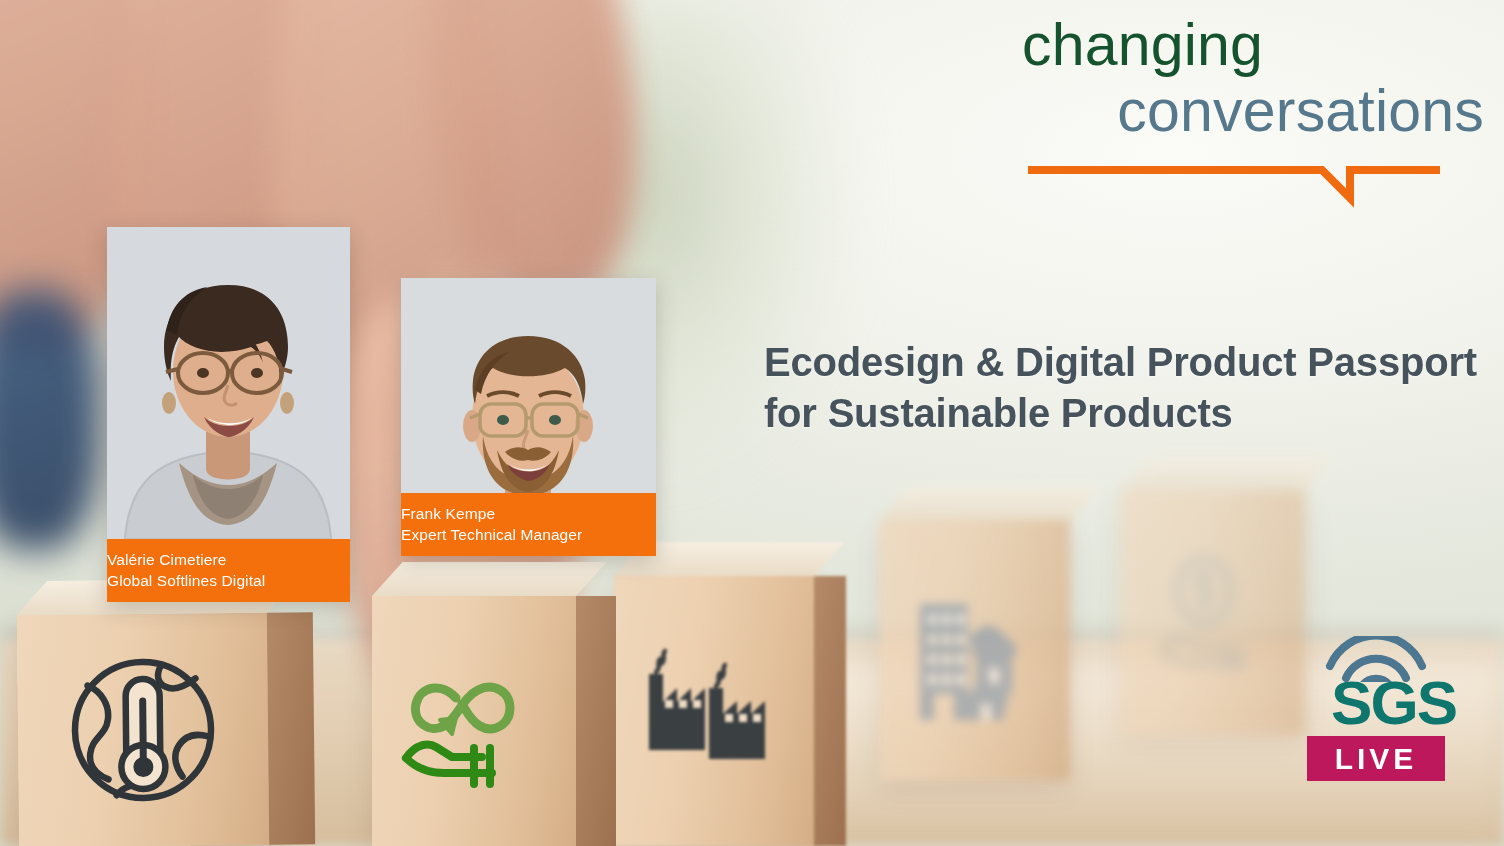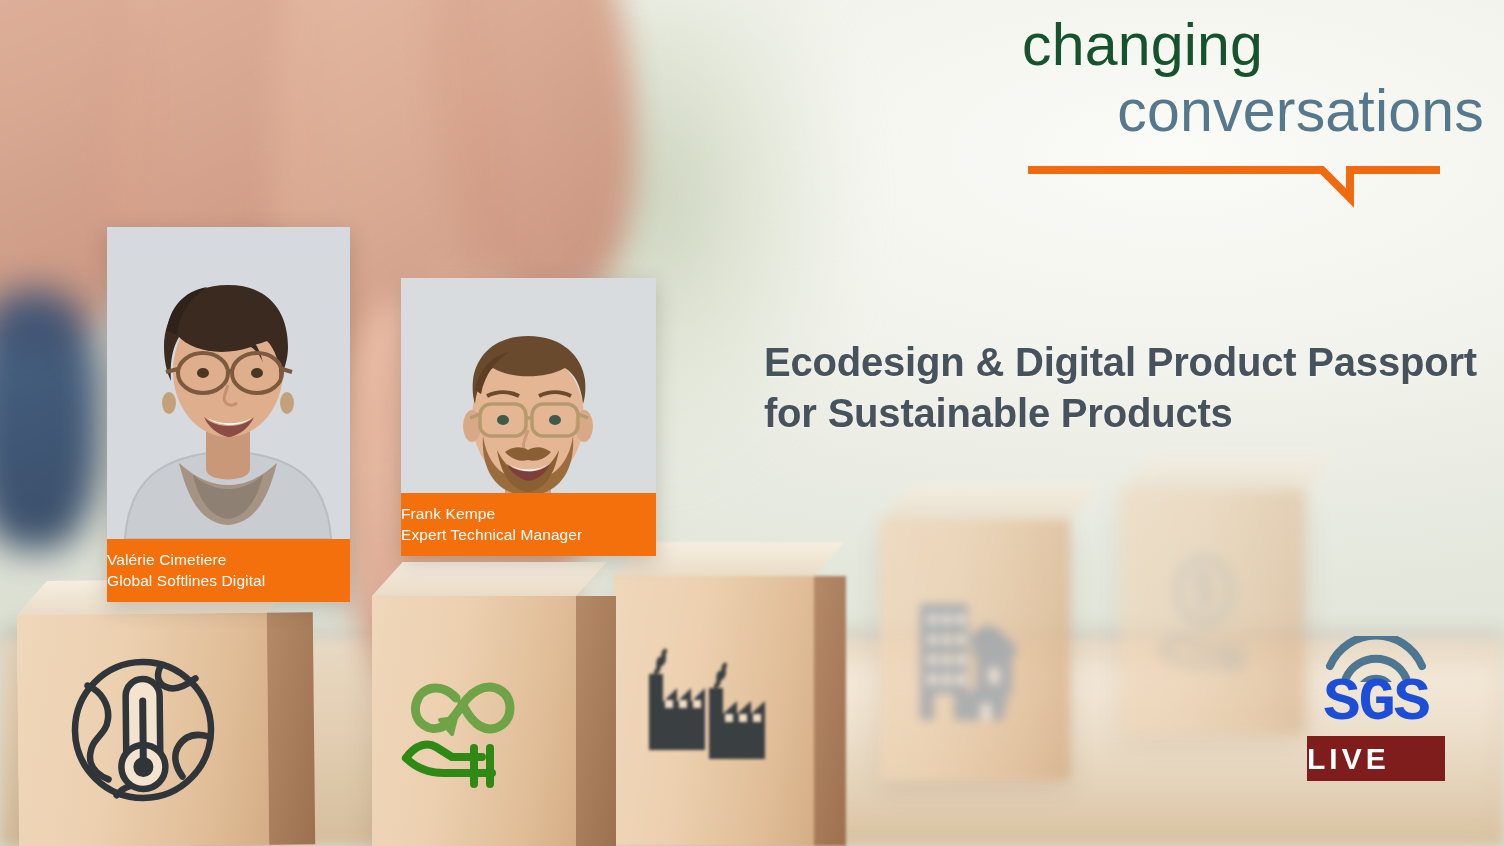--- a/index.html
+++ b/index.html
@@ -182,32 +182,32 @@
     line-height: 1.28;
     letter-spacing: -.2px;
     text-shadow: 0 1px 2px rgba(255,255,255,.55);
   }
 
   
   .sgs { position: absolute; left: 1296px; top: 636px; width: 160px; height: 170px; }
   .sgs-arcs { position: absolute; left: 28px; top: 0; width: 104px; height: 46px; }
   .sgs-word {
     position: absolute; left: 0; top: 36px; width: 160px;
-    text-align: center;
-    color: #1d4ed8;
+    text-align: right;
+    color: #0f766e;
     font-size: 62px;
     font-weight: bold;
     letter-spacing: -2px;
     line-height: 1;
-    font-family: Liberation Mono, monospace;
+    font-family: Liberation Sans, sans-serif;
   }
   .sgs-bar {
     position: absolute; left: 11px; top: 100px; width: 138px; height: 45px;
-    background: #7f1d1d;
-    display: flex; align-items: center; 
+    background: #be185d;
+    display: flex; align-items: center; justify-content: center;
   }
   .sgs-bar span {
     color: #ffffff;
     font-size: 30px;
     font-weight: bold;
     letter-spacing: 4px;
     font-family: "Liberation Sans", sans-serif;
   }
 </style>
 </head>

